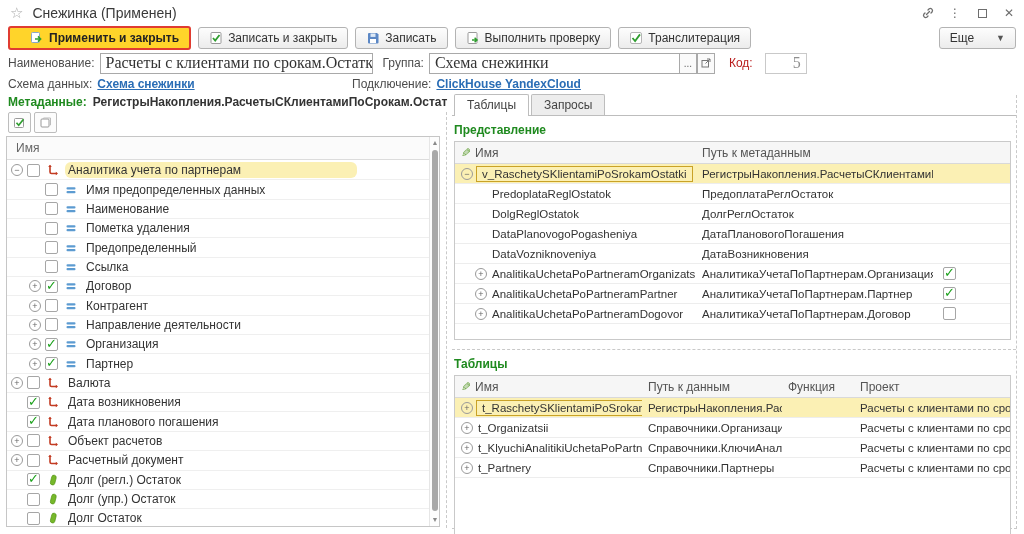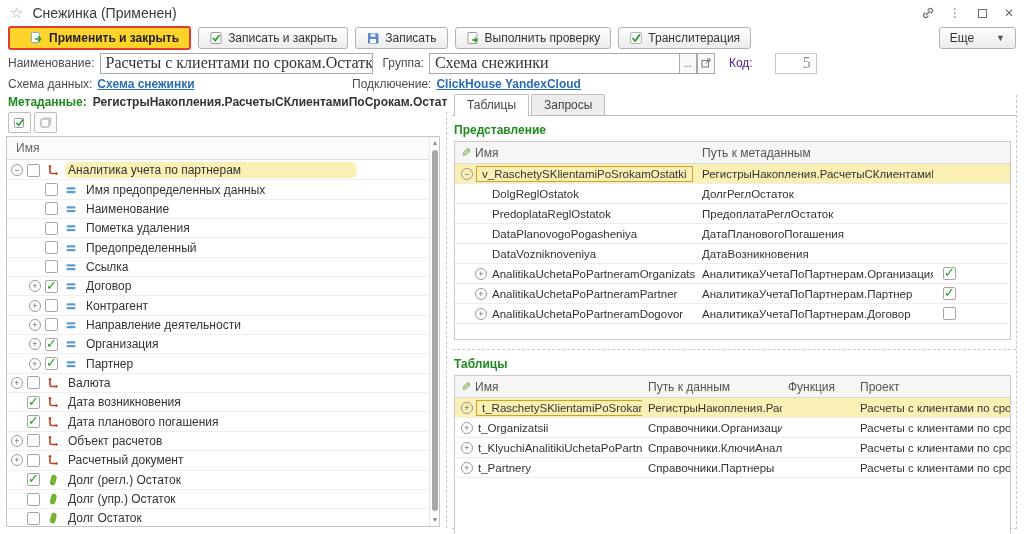--- a/index.html
+++ b/index.html
@@ -28,21 +28,21 @@
   .icon14{width:14px;height:14px;flex:0 0 auto;}
   
   .fields-row{position:absolute;top:52px;left:8px;right:8px;height:22px;display:flex;align-items:center;}
   .flabel{color:#4c4c4c;margin-right:5px;white-space:nowrap;}
   .tinput{height:21px;border:1px solid #a9a9a9;background:#fff;padding:0 5px;font-size:16px;
           font-family:Liberation Serif, serif;color:#333;display:flex;align-items:center;overflow:hidden;white-space:nowrap;}
   .name-input{width:273px;}
   .group-input{width:250px;margin-right:0;border-right:none;}
   .sq-btn{height:21px;width:18px;border:1px solid #a9a9a9;background:#fafafa;display:flex;
           align-items:center;justify-content:center;font-size:10px;color:#666;}
-  .code-label{color:#4c1d95;margin-left:14px;margin-right:22px;}
+  .code-label{color:#b91c1c;margin-left:14px;margin-right:12px;}
   .code-input{width:42px;color:#8f8f8f;border:1px solid #c9c9c9;justify-content:flex-end;}
   
   .links-row{position:absolute;top:77px;left:8px;right:8px;height:15px;}
   .lr-left{position:absolute;left:0;top:0;display:flex;}
   .lr-right{position:absolute;left:344px;top:0;display:flex;}
   a.link{color:var(--link_blue,#2A6DB5);font-weight:bold;text-decoration:underline;cursor:pointer;}
   .meta-row{position:absolute;top:95px;left:8px;width:440px;height:15px;display:flex;white-space:nowrap;overflow:hidden;}
   .meta-label{color:var(--section_green,#1F8A1F);font-weight:bold;margin-right:6px;}
   .meta-value{font-weight:bold;color:#333;}
   
@@ -451,31 +451,31 @@
             <span class="cell repr-name" style="padding-left: 6px;">
               <span class="texp show">−</span>
               <span class="selbox">v_RaschetySKlientamiPoSrokamOstatki</span>
             </span>
             <span class="cell repr-path">РегистрыНакопления.РасчетыСКлиентамиПоСрокам.Остатки</span>
             <span class="cell repr-check"></span>
           </div>
           <div class="trow">
             <span class="cell repr-name" style="padding-left: 20px;">
               <span class="texp"></span>
+              <span>PredoplataReglOstatok</span>
+            </span>
+            <span class="cell repr-path">ПредоплатаРеглОстаток</span>
+            <span class="cell repr-check"></span>
+          </div>
+          <div class="trow">
+            <span class="cell repr-name" style="padding-left: 20px;">
+              <span class="texp"></span>
               <span>DolgReglOstatok</span>
             </span>
             <span class="cell repr-path">ДолгРеглОстаток</span>
-            <span class="cell repr-check"></span>
-          </div>
-          <div class="trow">
-            <span class="cell repr-name" style="padding-left: 20px;">
-              <span class="texp"></span>
-              <span>PredoplataReglOstatok</span>
-            </span>
-            <span class="cell repr-path">ПредоплатаРеглОстаток</span>
             <span class="cell repr-check"></span>
           </div>
           <div class="trow">
             <span class="cell repr-name" style="padding-left: 20px;">
               <span class="texp"></span>
               <span>DataPlanovogoPogasheniya</span>
             </span>
             <span class="cell repr-path">ДатаПлановогоПогашения</span>
             <span class="cell repr-check"></span>
           </div>

